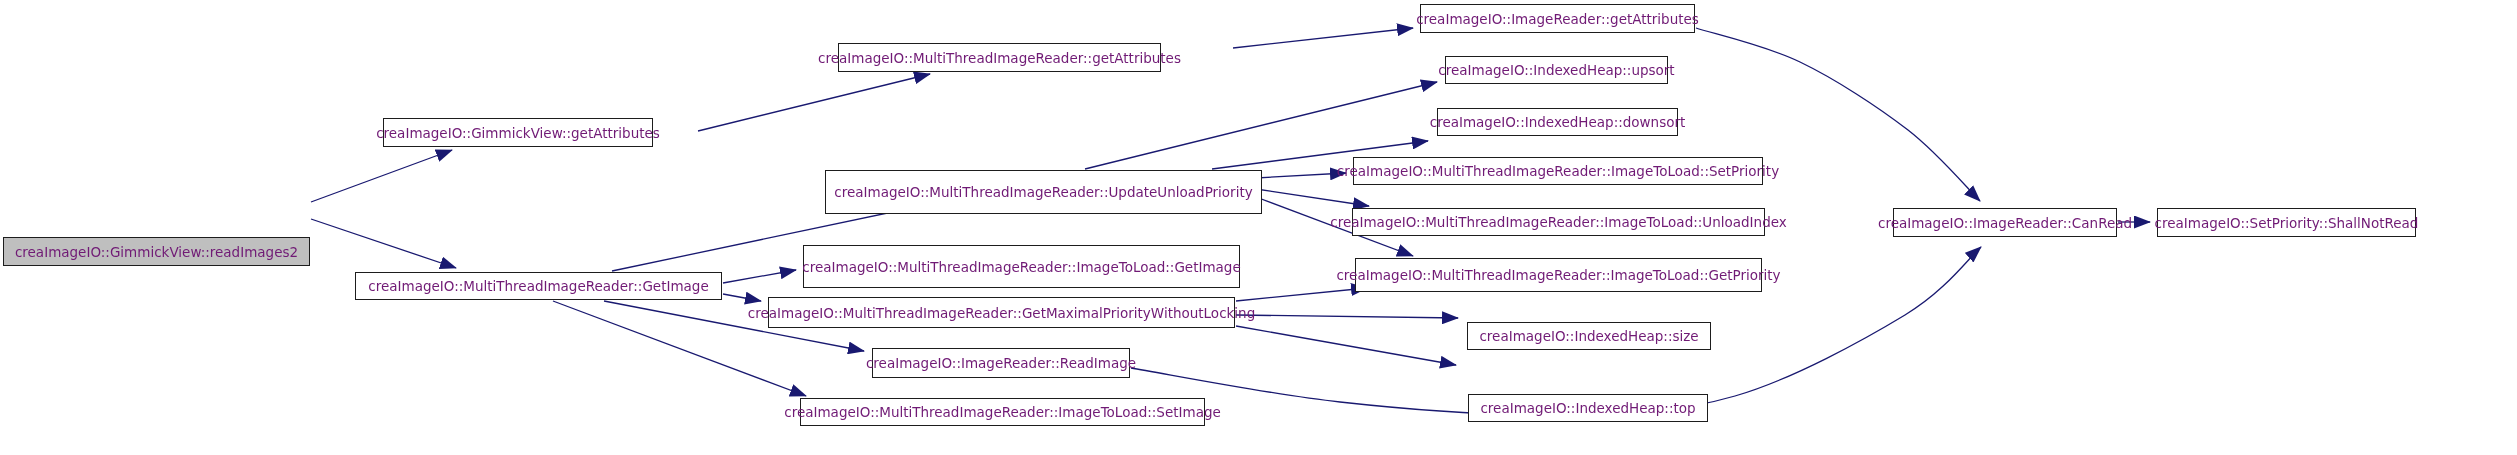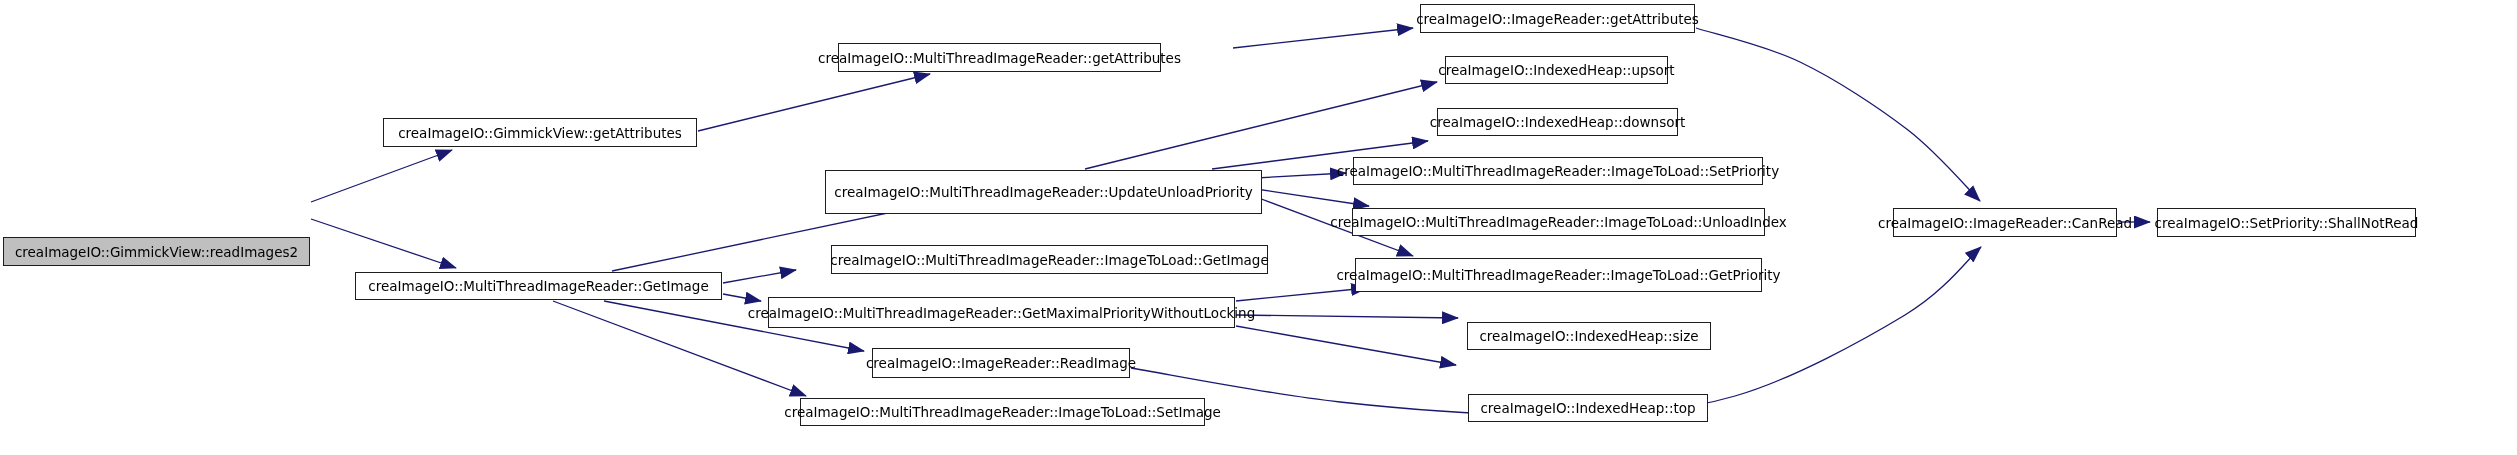--- a/index.html
+++ b/index.html
@@ -10,21 +10,21 @@
     font-family:"DejaVu Sans","Liberation Sans",sans-serif;
     overflow:hidden;
   }
   #edge-layer{position:absolute;left:0;top:0;width:2517px;height:455px;}
   .node{
     position:absolute;
     box-sizing:border-box;
     display:flex;align-items:center;justify-content:center;
     border:1px solid #1d1d1d;
     background:#ffffff;
-    color:#000000;
+    color:#701a75;
     font-size:13.5px;
     white-space:nowrap;
     padding:0 20px;
     cursor:pointer;
   }
   .node.highlight{background:#bfbfbf;border-width:1.5px;}
   .edge{fill:none;stroke:#191970;stroke-width:1.3px;}
 </style>
 </head>
 <body>
@@ -54,32 +54,32 @@
         <path class="edge" d="M1256,189 L1369,206" marker-end="url(#arrow)" stroke="#191970"></path>
         <path class="edge" d="M1256,197 L1413,256" marker-end="url(#arrow)" stroke="#191970"></path>
         <path class="edge" d="M1236,301 L1367,288" marker-end="url(#arrow)" stroke="#191970"></path>
         <path class="edge" d="M1236,315 L1458,318" marker-end="url(#arrow)" stroke="#191970"></path>
         <path class="edge" d="M1236,326 L1456,365" marker-end="url(#arrow)" stroke="#191970"></path>
         <path class="edge" d="M1131,368 C1165.8333333333333,373.6666666666667 1268.5,394.1666666666667 1340,402 C1411.5,409.8333333333333 1494.1666666666667,416 1560,415 C1625.8333333333333,414 1677.5,412.6666666666667 1735,396 C1792.5,379.3333333333333 1864,339.8333333333333 1905,315 C1946,290.1666666666667 1968.3333333333333,258.3333333333333 1981,247" marker-end="url(#arrow)" stroke="#191970"></path>
       </g>
   </svg>
   <div id="nodes">
       <div class="node highlight" style="left: 3px; top: 197px; width: 307px; height: 29px; margin-top: 40px;">creaImageIO::GimmickView::readImages2</div>
-      <div class="node" style="left: 383px; top: 118px; width: 314px; height: 29px;">creaImageIO::GimmickView::getAttributes</div>
+      <div class="node" style="left: 383px; top: 118px; width: 270px; height: 29px;">creaImageIO::GimmickView::getAttributes</div>
       <div class="node" style="left: 838px; top: 43px; width: 323px; height: 29px;">creaImageIO::MultiThreadImageReader::getAttributes</div>
       <div class="node" style="left: 1420px; top: 4px; width: 275px; height: 29px;">creaImageIO::ImageReader::getAttributes</div>
       <div class="node" style="left: 1445px; top: 56px; width: 223px; height: 28px;">creaImageIO::IndexedHeap::upsort</div>
       <div class="node" style="left: 1437px; top: 108px; width: 241px; height: 28px;">creaImageIO::IndexedHeap::downsort</div>
       <div class="node" style="left: 818px; top: 170px; width: 437px; height: 44px; margin-left: 7px;">creaImageIO::MultiThreadImageReader::UpdateUnloadPriority</div>
       <div class="node" style="left: 1353px; top: 157px; width: 410px; height: 28px;">creaImageIO::MultiThreadImageReader::ImageToLoad::SetPriority</div>
       <div class="node" style="left: 1352px; top: 208px; width: 413px; height: 28px;">creaImageIO::MultiThreadImageReader::ImageToLoad::UnloadIndex</div>
       <div class="node" style="left: 1355px; top: 258px; width: 407px; height: 34px; text-align: center;">creaImageIO::MultiThreadImageReader::ImageToLoad::GetPriority</div>
       <div class="node" style="left: 1893px; top: 208px; width: 224px; height: 29px;">creaImageIO::ImageReader::CanRead</div>
       <div class="node" style="left: 2157px; top: 208px; width: 259px; height: 29px;">creaImageIO::SetPriority::ShallNotRead</div>
       <div class="node" style="left: 355px; top: 272px; width: 367px; height: 28px;">creaImageIO::MultiThreadImageReader::GetImage</div>
-      <div class="node" style="left: 803px; top: 245px; width: 437px; height: 29px; margin-left: 28px;">creaImageIO::MultiThreadImageReader::ImageToLoad::GetImage</div>
+      <div class="node" style="left: 803px; top: 245px; width: 437px; height: 43px;">creaImageIO::MultiThreadImageReader::ImageToLoad::GetImage</div>
       <div class="node" style="left: 768px; top: 297px; width: 467px; height: 31px;">creaImageIO::MultiThreadImageReader::GetMaximalPriorityWithoutLocking</div>
       <div class="node" style="left: 872px; top: 348px; width: 258px; height: 30px;">creaImageIO::ImageReader::ReadImage</div>
       <div class="node" style="left: 800px; top: 398px; width: 405px; height: 28px;">creaImageIO::MultiThreadImageReader::ImageToLoad::SetImage</div>
       <div class="node" style="left: 1467px; top: 322px; width: 244px; height: 28px;">creaImageIO::IndexedHeap::size</div>
       <div class="node" style="left: 1468px; top: 359px; width: 240px; height: 28px; margin-top: 35px;">creaImageIO::IndexedHeap::top</div>
     </div>
 </div>
 
 </body></html>

